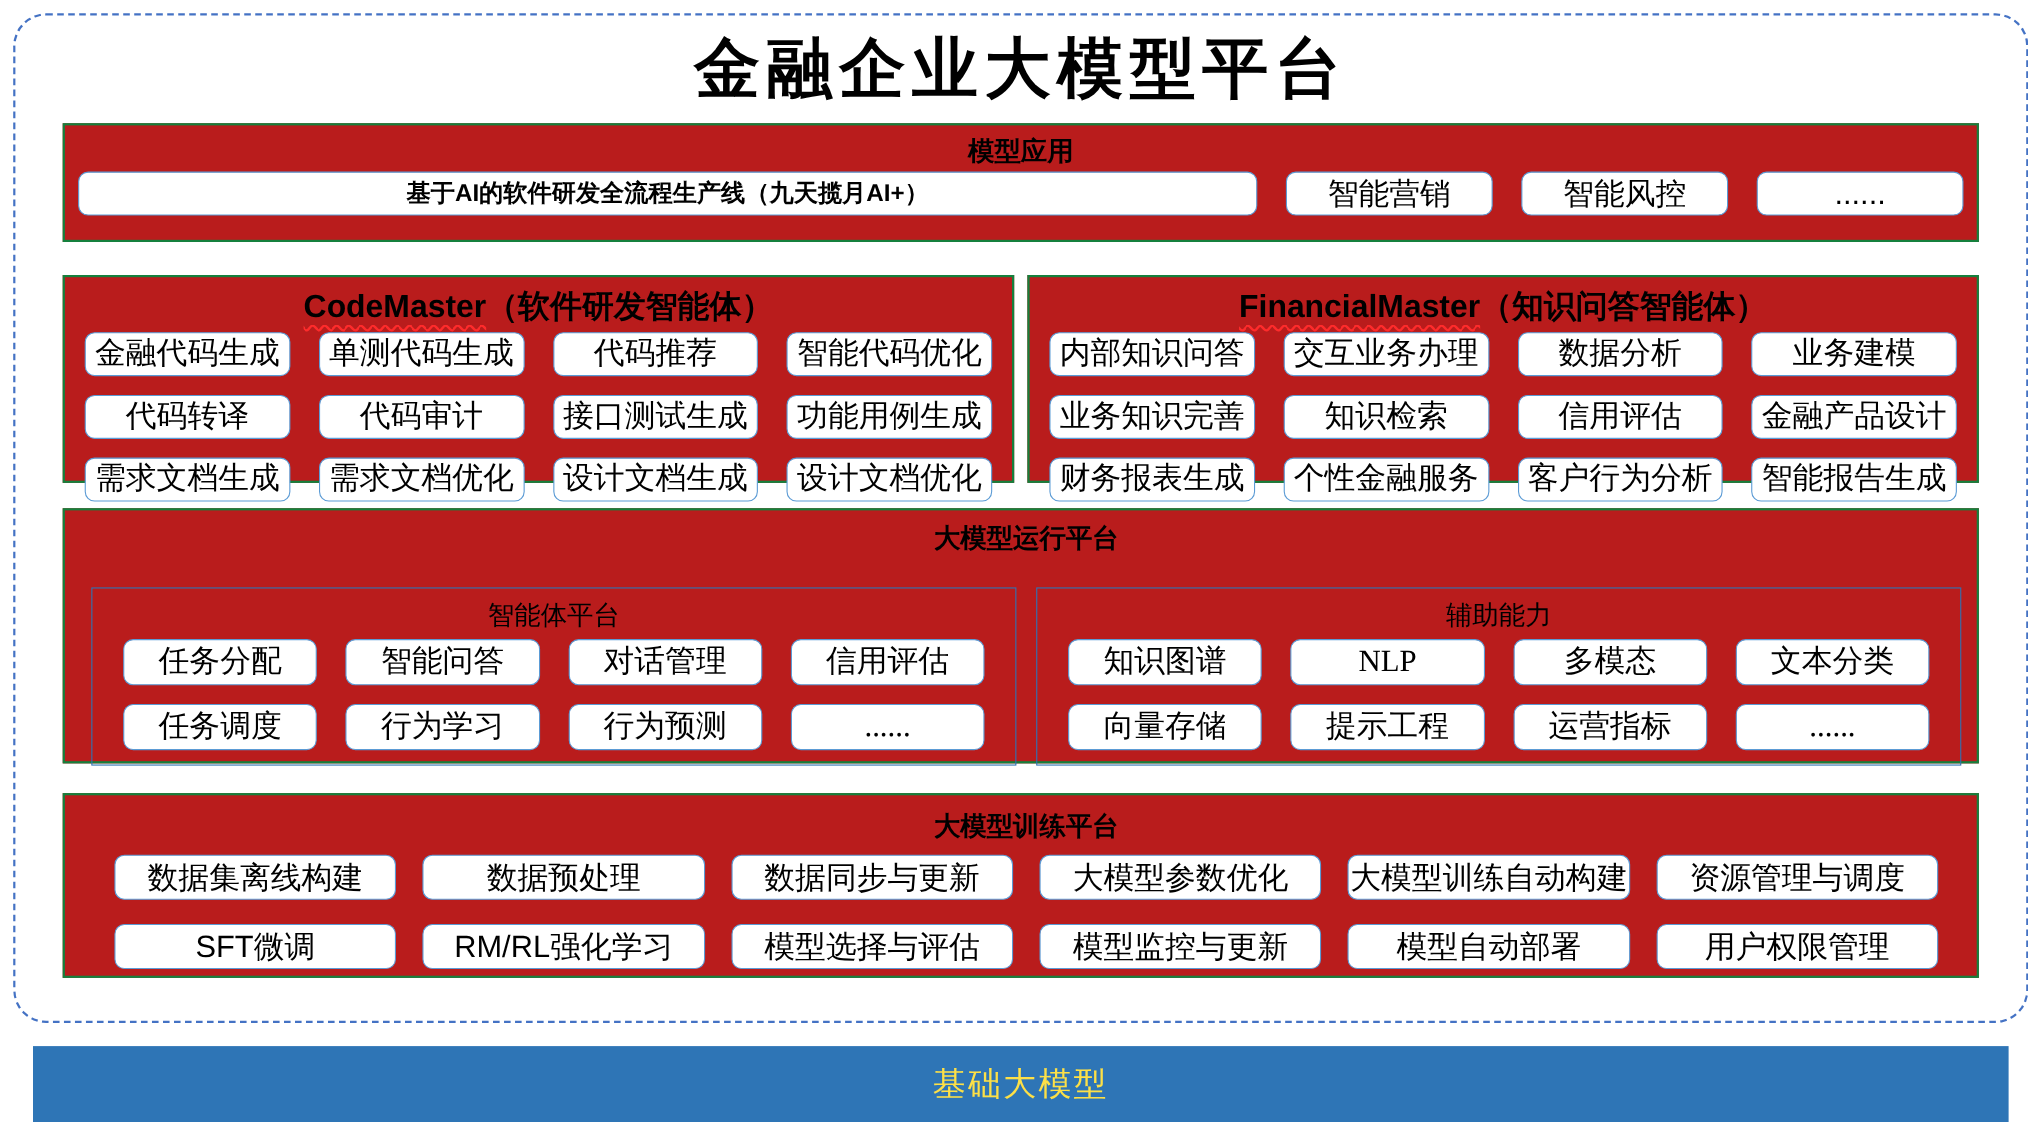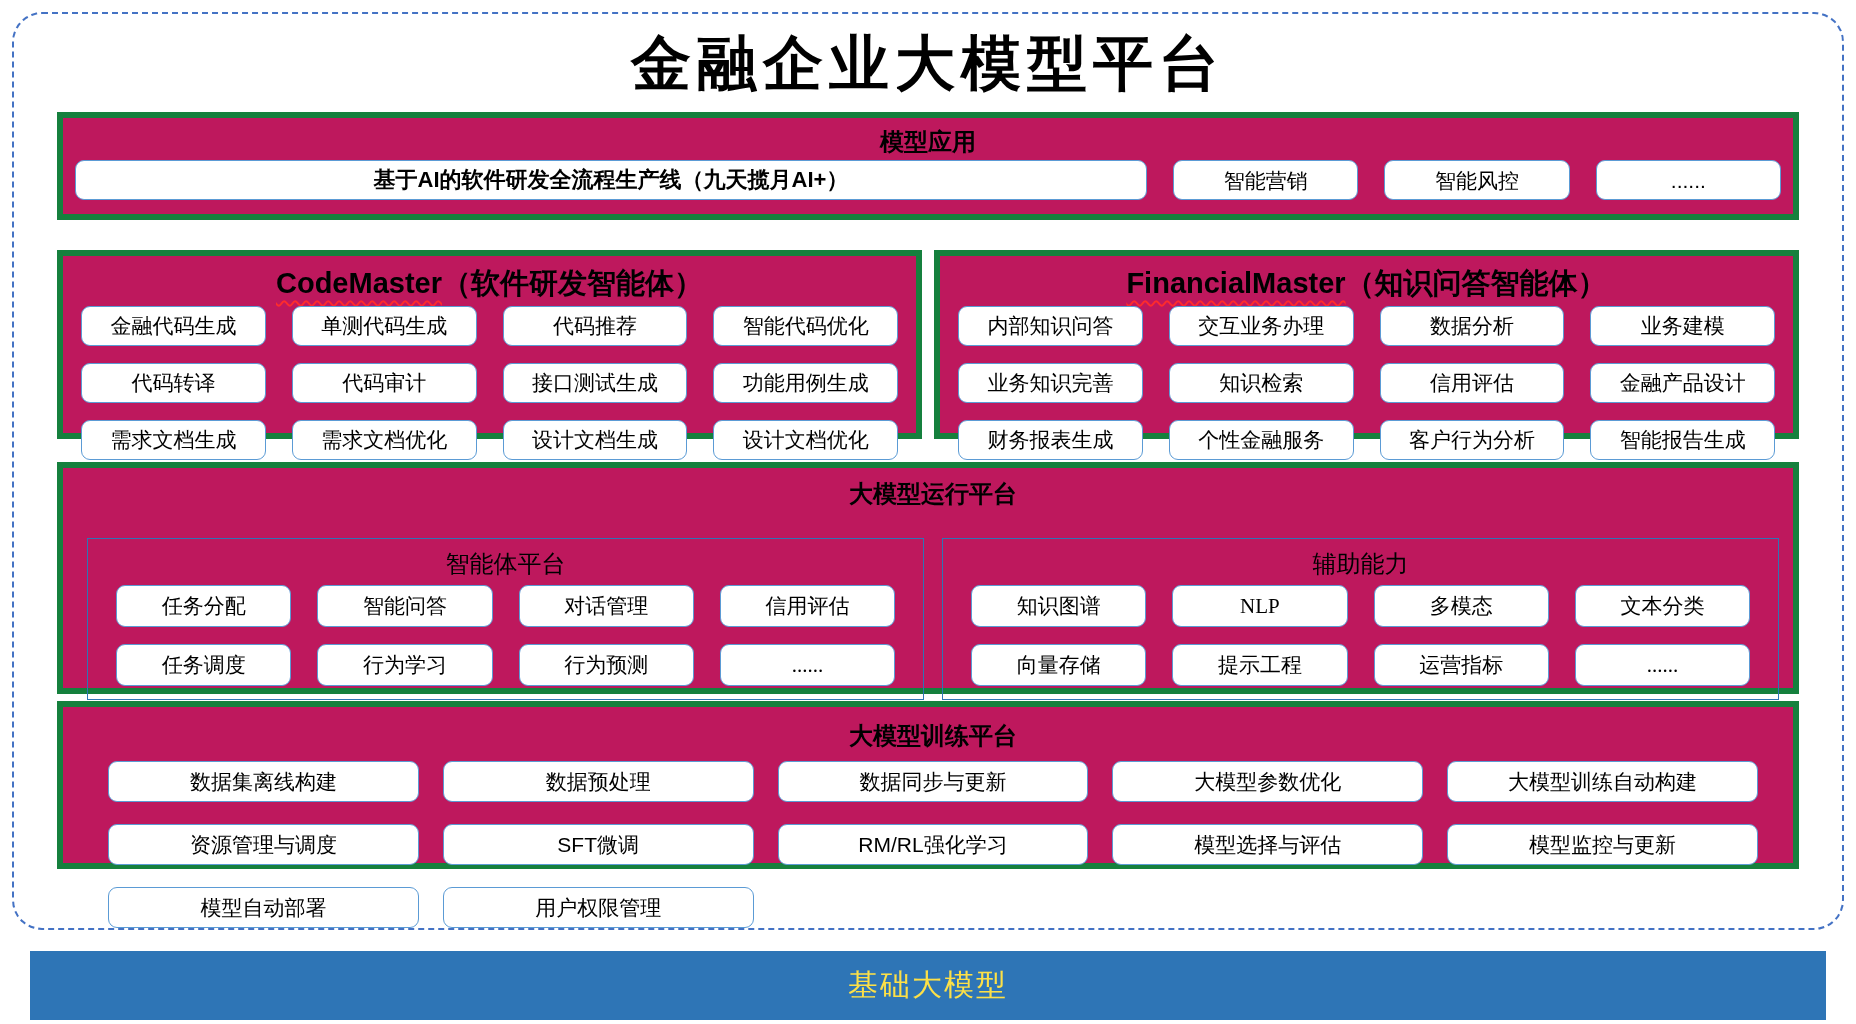--- a/index.html
+++ b/index.html
@@ -14,28 +14,28 @@
     border: 2px dashed #4472c4; border-radius: 30px;
     padding: 8px 43px 0 43px;
   }
 
   .page-title {
     text-align: center; font-family: "DejaVu Serif", serif;
     font-size: 60px; font-weight: 700; letter-spacing: 6px;
     height: 78px; line-height: 82px; margin-top: 0;
   }
 
-  .sec { border: 6px solid #15803d; background: #be185d; }
+  .sec { border: 2px solid #15803d; background: #b91c1c; }
 
   .sec-header { text-align: center; font-size: 24px; font-weight: 700; }
 
   .item {
     border: 1.5px solid #5b9bd5; border-radius: 9px; background: #fff;
     display: flex; align-items: center; justify-content: center;
-    font-size: 21px; line-height: 1; white-space: nowrap;
+    font-size: 28px; line-height: 1; white-space: nowrap;
   }
 
   
   .sec-app { margin-top: 12px; height: 108px; padding: 8px 12px 0 12px; }
   .sec-app .sec-header { height: 34px; line-height: 32px; }
   .app-row { display: flex; gap: 26px; height: 40px; }
   .app-wide { flex: 0 0 1072px; font-weight: 700; font-size: 22px; }
   .app-small { flex: 1 1 0; }
 
   
@@ -53,23 +53,23 @@
   
   .sec-runtime { margin-top: 23px; height: 232px; padding: 6px 14px 0 24px; }
   .sec-runtime > .sec-header { height: 42px; line-height: 40px; }
   .runtime-row { display: flex; gap: 18px; margin-top: 22px; }
   .subbox { flex: 1 1 0; border: 1.5px solid #2e74b5; height: 162px; padding: 4px 28px 0 28px; }
   .sub-header { text-align: center; font-size: 24px; font-weight: 400; height: 42px; line-height: 42px; }
   .subbox .grid4 { }
   .grid4 .item.run { height: 42px; }
 
   
-  .sec-training { margin-top: 7px; height: 168px; padding: 8px 35px 0 45px; }
+  .sec-training { margin-top: 27px; height: 168px; padding: 8px 35px 0 45px; }
   .sec-training .sec-header { height: 46px; line-height: 42px; }
-  .grid6 { display: grid; grid-template-columns: repeat(5, 1fr); column-gap: 24px; row-gap: 22px; }
+  .grid6 { display: grid; grid-template-columns: repeat(6, 1fr); column-gap: 24px; row-gap: 22px; }
   .grid6 .item { height: 41px; }
 
   
   .foundation-bar {
     position: absolute; left: 30px; top: 951px; width: 1796px; height: 69px;
     background: #2e75b6; color: #fde047; display: flex; align-items: center; justify-content: center;
     font-size: 30px; letter-spacing: 2px;
   }
 </style>
 </head>

